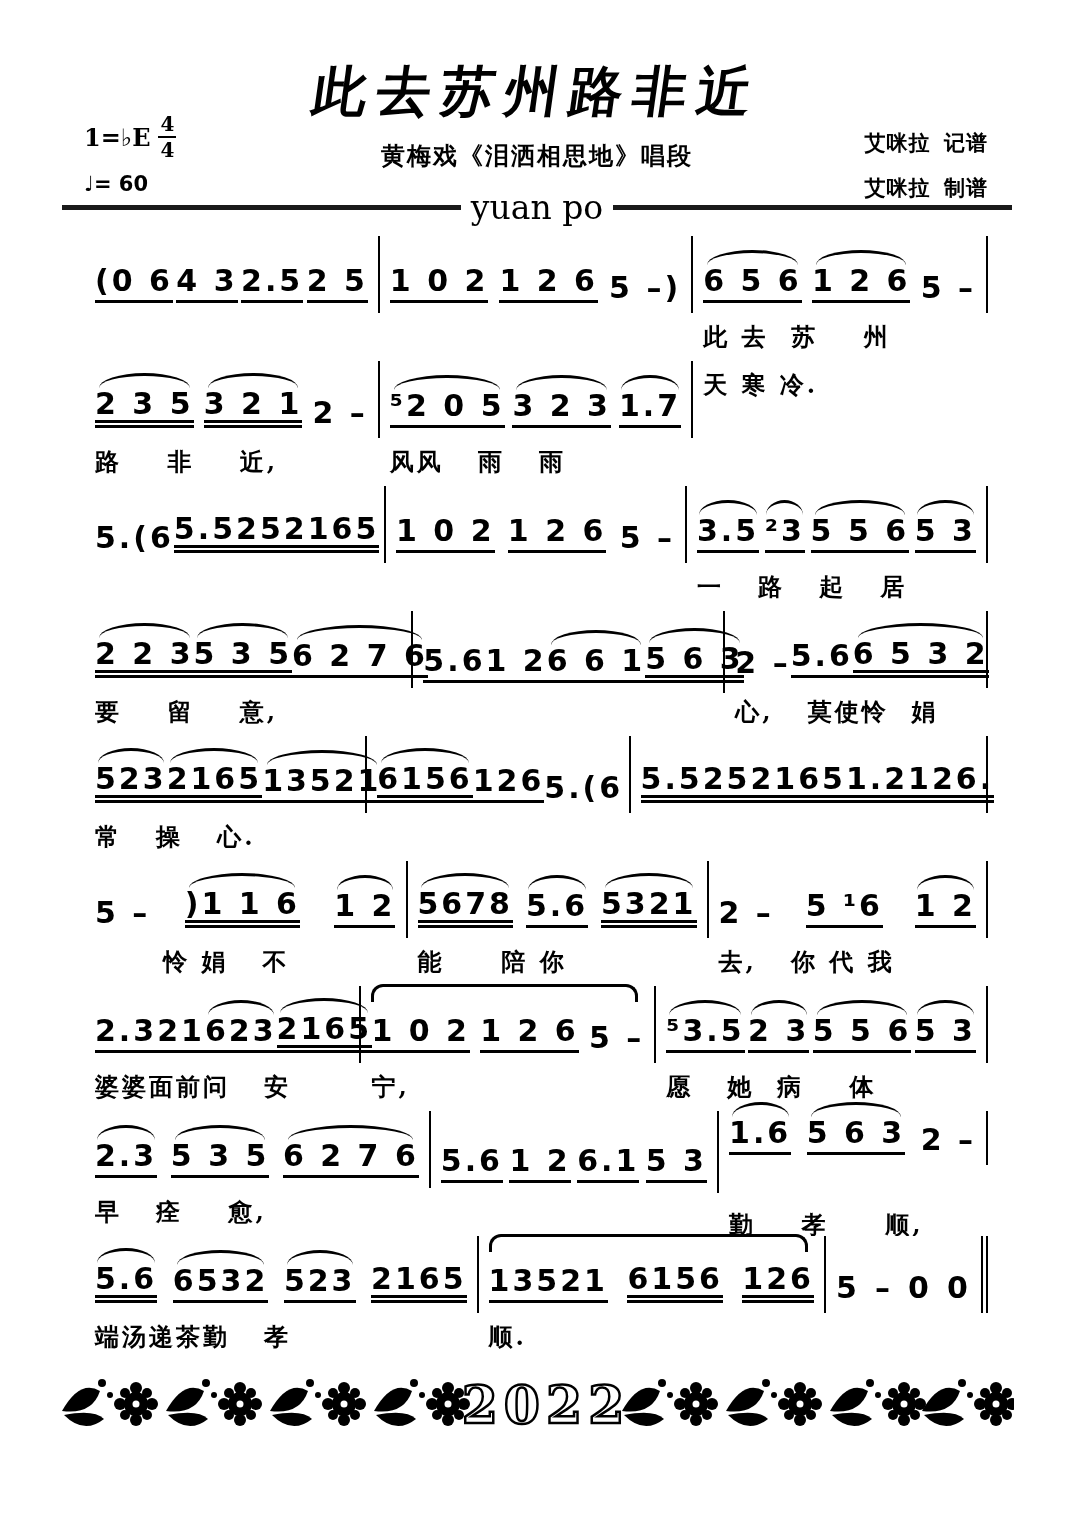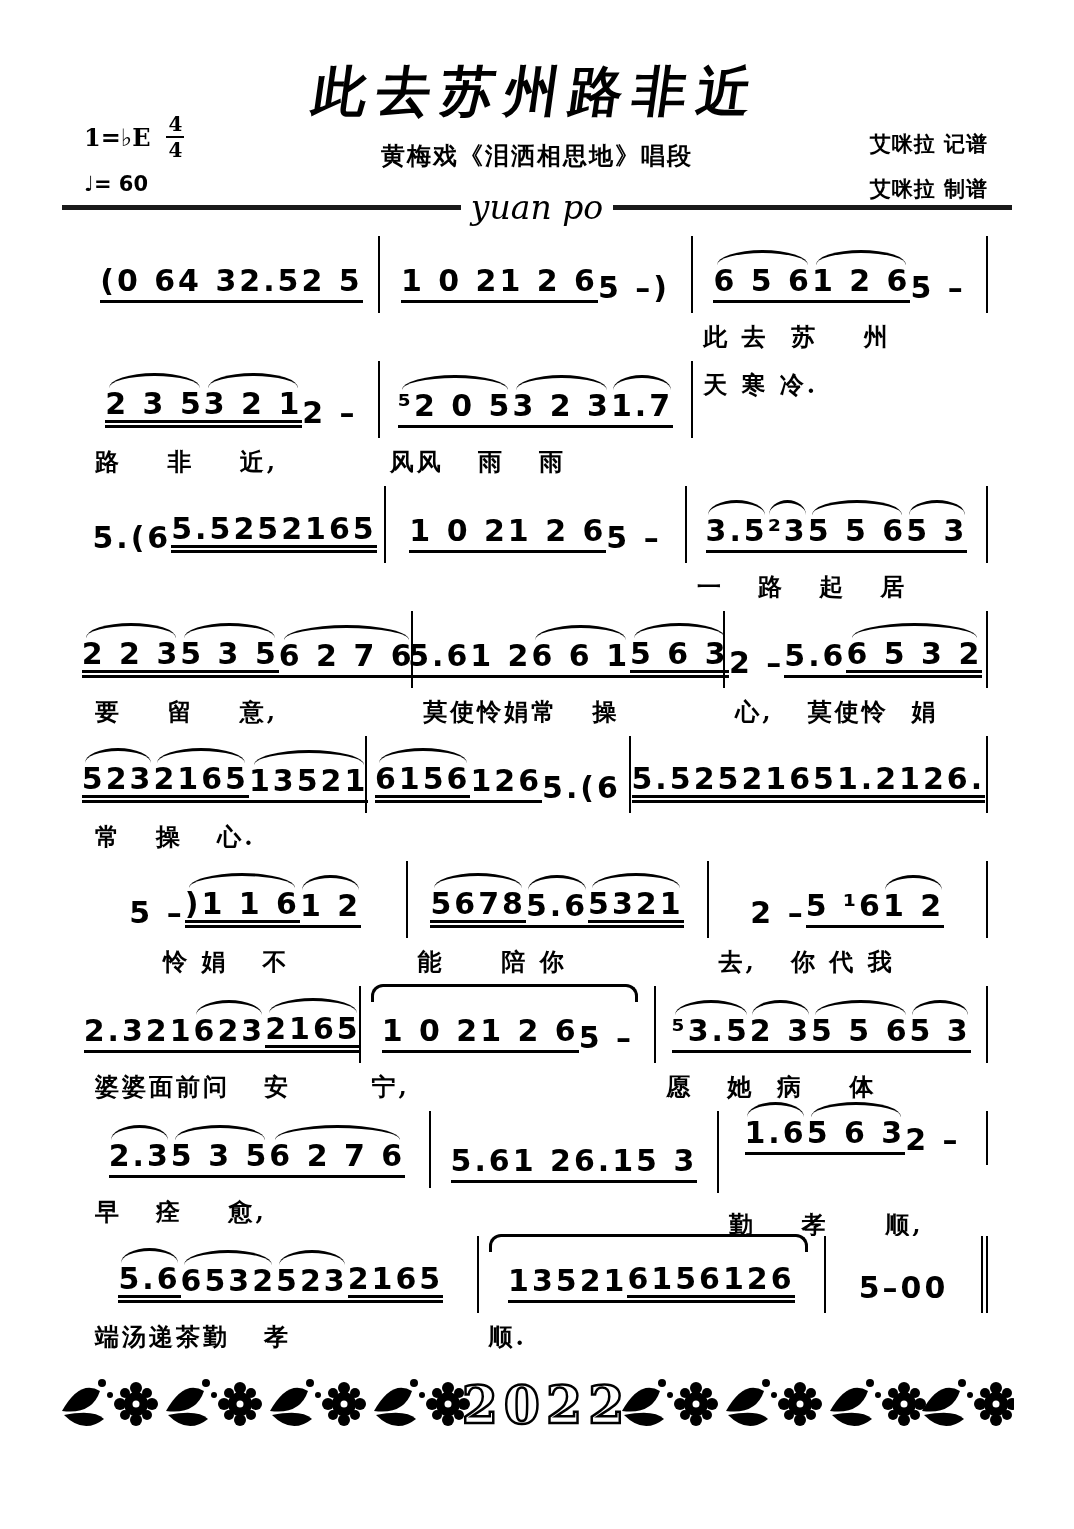--- a/index.html
+++ b/index.html
@@ -7,37 +7,37 @@
         overflow:hidden;color:#000;font-family:"DejaVu Sans",sans-serif;}
 
   
   .title{position:absolute;top:56px;left:0;right:0;text-align:center;
          font-family:"DejaVu Serif",serif;font-weight:bold;font-size:54px;
          letter-spacing:10px;transform:skewX(-8deg);}
   .subtitle{position:absolute;top:140px;left:0;right:0;text-align:center;
             font-weight:bold;font-size:24px;letter-spacing:2px;}
   .keyblock{position:absolute;left:84px;top:114px;font-family:"DejaVu Serif",serif;
             font-weight:bold;font-size:24px;}
-  .keyrow{display:flex;align-items:center;gap:16px;}
+  .keyrow{display:flex;align-items:center;gap:8px;}
   .timesig{display:inline-flex;flex-direction:column;align-items:center;
            font-size:20px;line-height:1;}
   .tsbar{width:18px;height:2px;background:#000;margin:2px 0;}
   .temporow{margin-top:12px;font-size:21px;font-family:"DejaVu Sans",sans-serif;font-weight:bold;}
   .credits{position:absolute;right:86px;top:122px;text-align:right;font-weight:bold;
-           font-size:21px;line-height:45px;letter-spacing:1px;}
+           font-size:21px;line-height:45px;letter-spacing:1px;font-family:Liberation Mono, monospace;}
   .wm{position:absolute;top:188px;left:62px;right:62px;display:flex;align-items:center;}
   .wline{flex:1;height:5px;background:#1a1a1a;}
-  .wtext{font-family:"DejaVu Serif",serif;font-style:italic;font-size:33px;
+  .wtext{font-family:"DejaVu Serif",serif;font-size:33px;
          margin:0 10px;white-space:nowrap;}
 
   
   #score{position:absolute;top:236px;left:85px;right:86px;}
   .system{display:flex;align-items:stretch;height:125px;}
   .measure{display:flex;flex-direction:column;min-width:0;flex-basis:0;}
-  .m-notes{height:72px;display:flex;align-items:flex-end;justify-content:center;
+  .m-notes{height:72px;display:flex;align-items:flex-end;justify-content:space-between;
            padding:0 10px 10px 10px;border-right:2px solid #000;position:relative;}
   .m-notes.final{border-right:7px double #000;}
   .m-lyric{height:43px;font-family:"DejaVu Serif",serif;font-size:24px;
            letter-spacing:3px;white-space:pre;padding:8px 2px 0 10px;overflow:hidden;font-weight:bold;}
   .grp{position:relative;font-weight:900;font-size:30px;line-height:1;
        letter-spacing:3px;white-space:pre;}
   .u1{border-bottom:3px solid #000;padding-bottom:4px;}
   .u2{border-bottom:8px double #000;padding-bottom:1px;margin-top:13px;}
   .arc::before{content:"";position:absolute;left:4%;right:4%;top:-16px;height:12px;
        border-top:3px solid #000;border-radius:50% 50% 0 0 / 100% 100% 0 0;}
@@ -166,21 +166,20 @@
           </div>
           <div class="m-lyric">要    留    意,</div>
         </div>
         <div class="measure" style="flex-grow: 19;">
           <div class="m-notes">
             <span class="grp u1">5.6</span>
             <span class="grp u1">1 2</span>
             <span class="grp u1 arc">6 6 1</span>
             <span class="grp u2 arc">5 6 3</span>
           </div>
-          <div class="m-lyric">莫使怜娟常   操</div>
         </div>
         <div class="measure" style="flex-grow: 16;">
           <div class="m-notes">
             <span class="grp">2 –</span>
             <span class="grp u1">5.6</span>
             <span class="grp u2 arc">6 5 3 2</span>
           </div>
           <div class="m-lyric">心,   莫使怜  娟</div>
         </div>
       </div>

